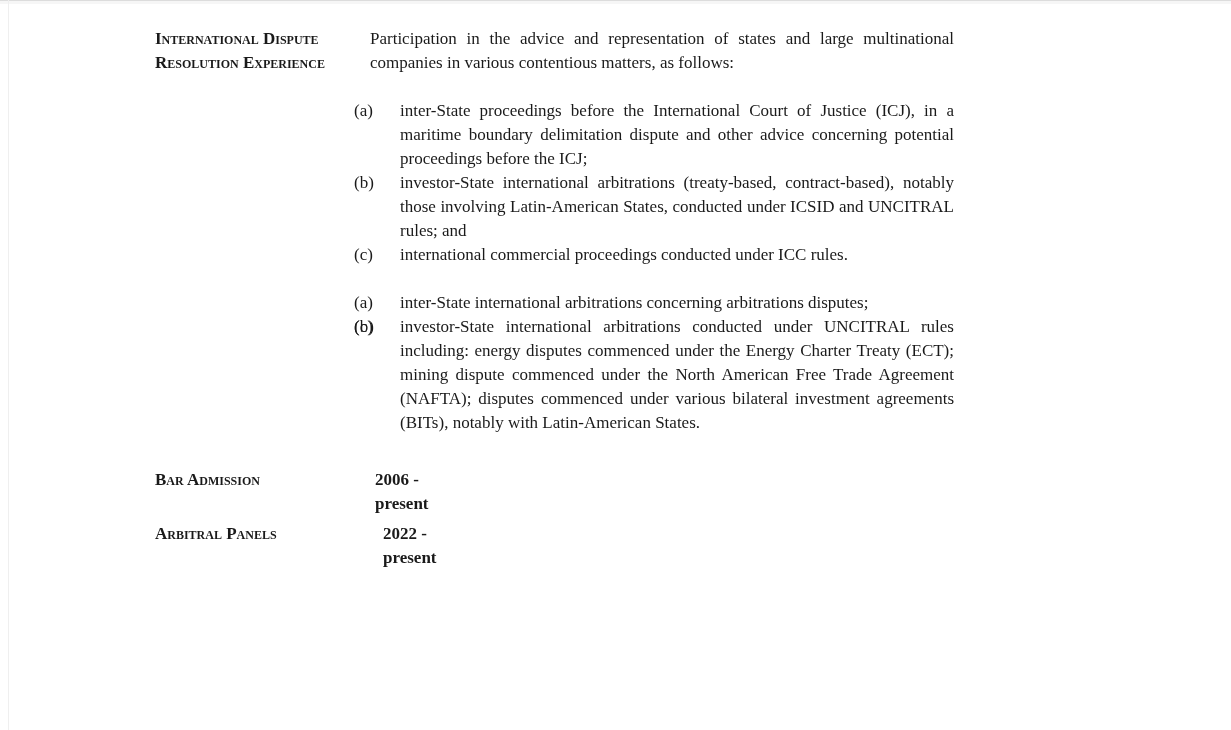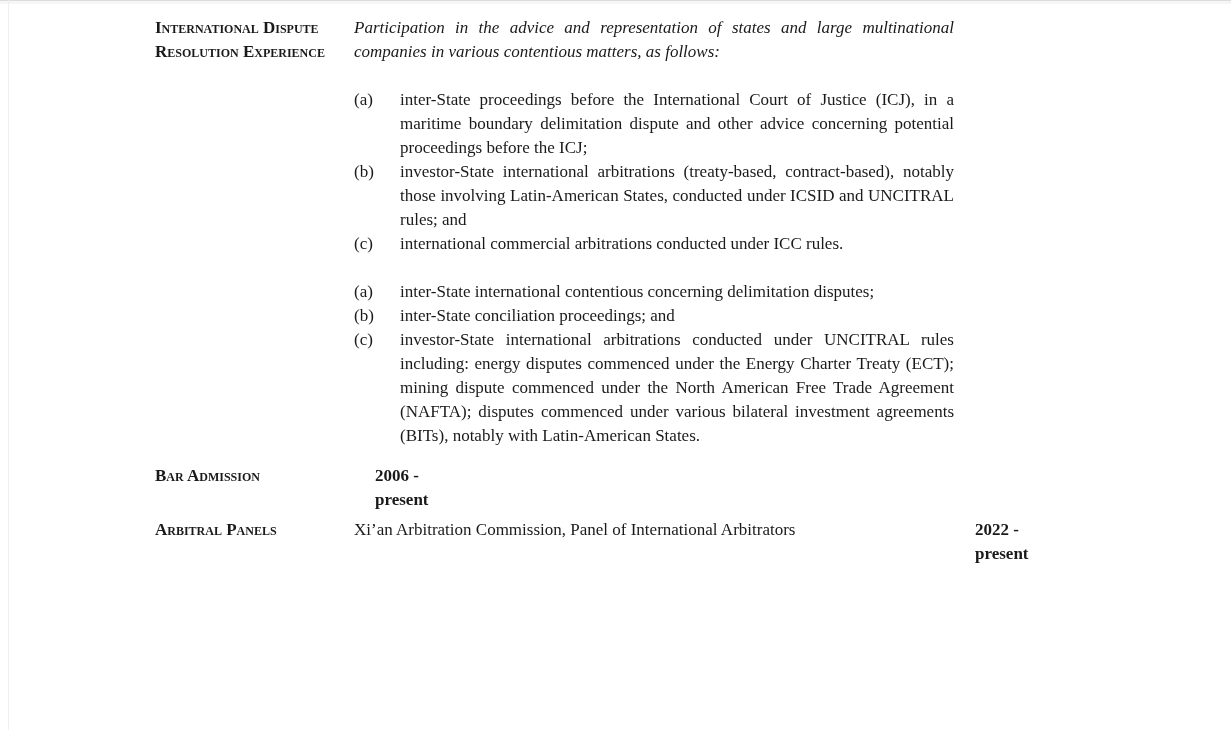--- a/index.html
+++ b/index.html
@@ -5,31 +5,31 @@
   html, body { margin: 0; padding: 0; }
   body {
     width: 1231px; height: 730px; overflow: hidden;
     background: #ffffff; color: #1a1a1a;
     font-family: "Liberation Serif", "DejaVu Serif", serif;
   }
   .edge-top  { position: absolute; top: 0; left: 0; width: 1231px; height: 1px; background: #dcdcdc; }
   .edge-top2 { position: absolute; top: 1px; left: 0; width: 1231px; height: 3px; background: #f6f6f6; }
   .edge-left { position: absolute; top: 0; left: 8px; width: 1px; height: 730px; background: #efefef; }
 
-  .page { position: relative; padding: 16px 0 0 155px; font-size: 17px; line-height: 24px; }
+  .page { position: relative; padding: 27px 0 0 155px; font-size: 17px; line-height: 24px; }
   .row  { display: grid; grid-template-columns: 199px 600px 1fr; }
   .label { font-weight: 700; font-variant: small-caps; padding-right: 12px; }
-  .main p { margin: 0 0 24px 0; text-align: justify; font-style: italic; }
+  .main p { margin: 0 0 24px 16px; text-align: justify; }
   .main .list { margin: 0 0 24px 0; }
   .main .list.last { margin-bottom: 0; }
   .li { position: relative; padding-left: 46px; text-align: justify; }
   .li .marker { position: absolute; left: 0; top: 0; }
   .dates { padding-left: 21px; width: 91px; box-sizing: border-box; font-weight: bold; }
-  .row-bar { margin-top: 16px; }
-  .row-panels { margin-top: 6px; }
+  .row-bar { margin-top: 33px; }
+  .row-panels { margin-top: 6px; gap: 8px; }
 </style>
 </head>
 <body>
 
 <div class="edge-top"></div>
 <div class="edge-top2"></div>
 <div class="edge-left"></div>
 
 <div class="page">
 
@@ -42,49 +42,45 @@
         <div class="li">
           <span class="marker">(a)</span>
           <span>inter-State proceedings before the International Court of Justice (ICJ), in a maritime boundary delimitation dispute and other advice concerning potential proceedings before the ICJ;</span>
         </div>
         <div class="li">
           <span class="marker">(b)</span>
           <span>investor-State international arbitrations (treaty-based, contract-based), notably those involving Latin-American States, conducted under ICSID and UNCITRAL rules; and</span>
         </div>
         <div class="li">
           <span class="marker">(c)</span>
-          <span>international commercial arbitrations conducted under ICC rules.</span>
+          <span>international commercial proceedings conducted under ICC rules.</span>
         </div>
       </div>
 
 
       <div class="list last">
         <div class="li">
           <span class="marker">(a)</span>
-          <span>inter-State international contentious concerning delimitation disputes;</span>
+          <span>inter-State international arbitrations concerning arbitrations disputes;</span>
         </div>
         <div class="li">
           <span class="marker">(b)</span>
-          <span>inter-State conciliation proceedings; and</span>
         </div>
         <div class="li">
           <span class="marker">(c)</span>
           <span>investor-State international arbitrations conducted under UNCITRAL rules including: energy disputes commenced under the Energy Charter Treaty (ECT); mining dispute commenced under the North American Free Trade Agreement (NAFTA); disputes commenced under various bilateral investment agreements (BITs), notably with Latin-American States.</span>
         </div>
       </div>
     </div>
     <div class="dates"></div>
   </div>
 
   <div class="row row-bar">
     <div class="label">Bar Admission</div>
     <div class="dates">2006 - present</div>
   </div>
 
   <div class="row row-panels">
     <div class="label">Arbitral Panels</div>
-    <div class="main">
-      <span>Xi’an Arbitration Commission, Panel of International Arbitrators</span>
-    </div>
     <div class="dates">2022 - present</div>
   </div>
 
 </div>
 
 </body></html>

